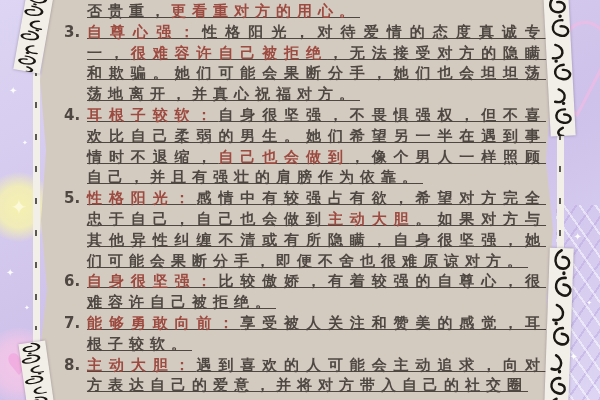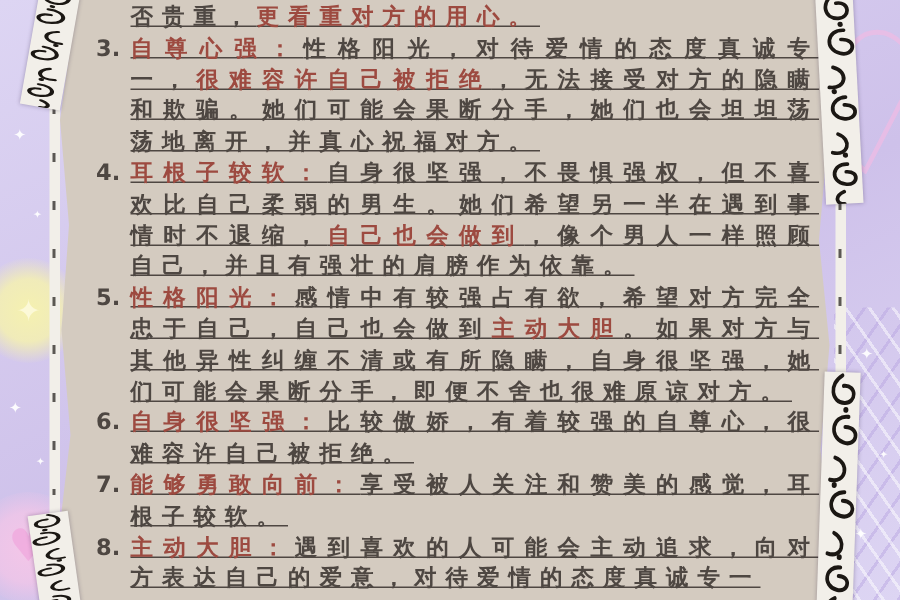--- a/index.html
+++ b/index.html
@@ -111,21 +111,21 @@
         <div class="item">
           <span class="num">6.</span>
           <span class="body"><span class="seg-red">自身很坚强：</span><span class="seg-dark">比较傲娇，有着较强的自尊心，很难容许自己被拒绝。</span></span>
         </div>
         <div class="item">
           <span class="num">7.</span>
           <span class="body"><span class="seg-red">能够勇敢向前：</span><span class="seg-dark">享受被人关注和赞美的感觉，耳根子较软。</span></span>
         </div>
         <div class="item">
           <span class="num">8.</span>
-          <span class="body"><span class="seg-red">主动大胆：</span><span class="seg-dark">遇到喜欢的人可能会主动追求，向对方表达自己的爱意，对待爱情的态度真诚专一</span></span>
+          <span class="body"><span class="seg-red">主动大胆：</span><span class="seg-dark">遇到喜欢的人可能会主动追求，向对方表达自己的爱意，并将对方带入自己的社交圈</span></span>
         </div>
       </div>
   </div>
 
   <div class="edge edge-left"></div>
   <div class="edge edge-right"></div>
 
   <div class="ornate o-tl">
     <svg viewBox="0 0 24 140" preserveAspectRatio="none">
       <g stroke="#1b1713" fill="none" stroke-width="2.4" stroke-linecap="round">

